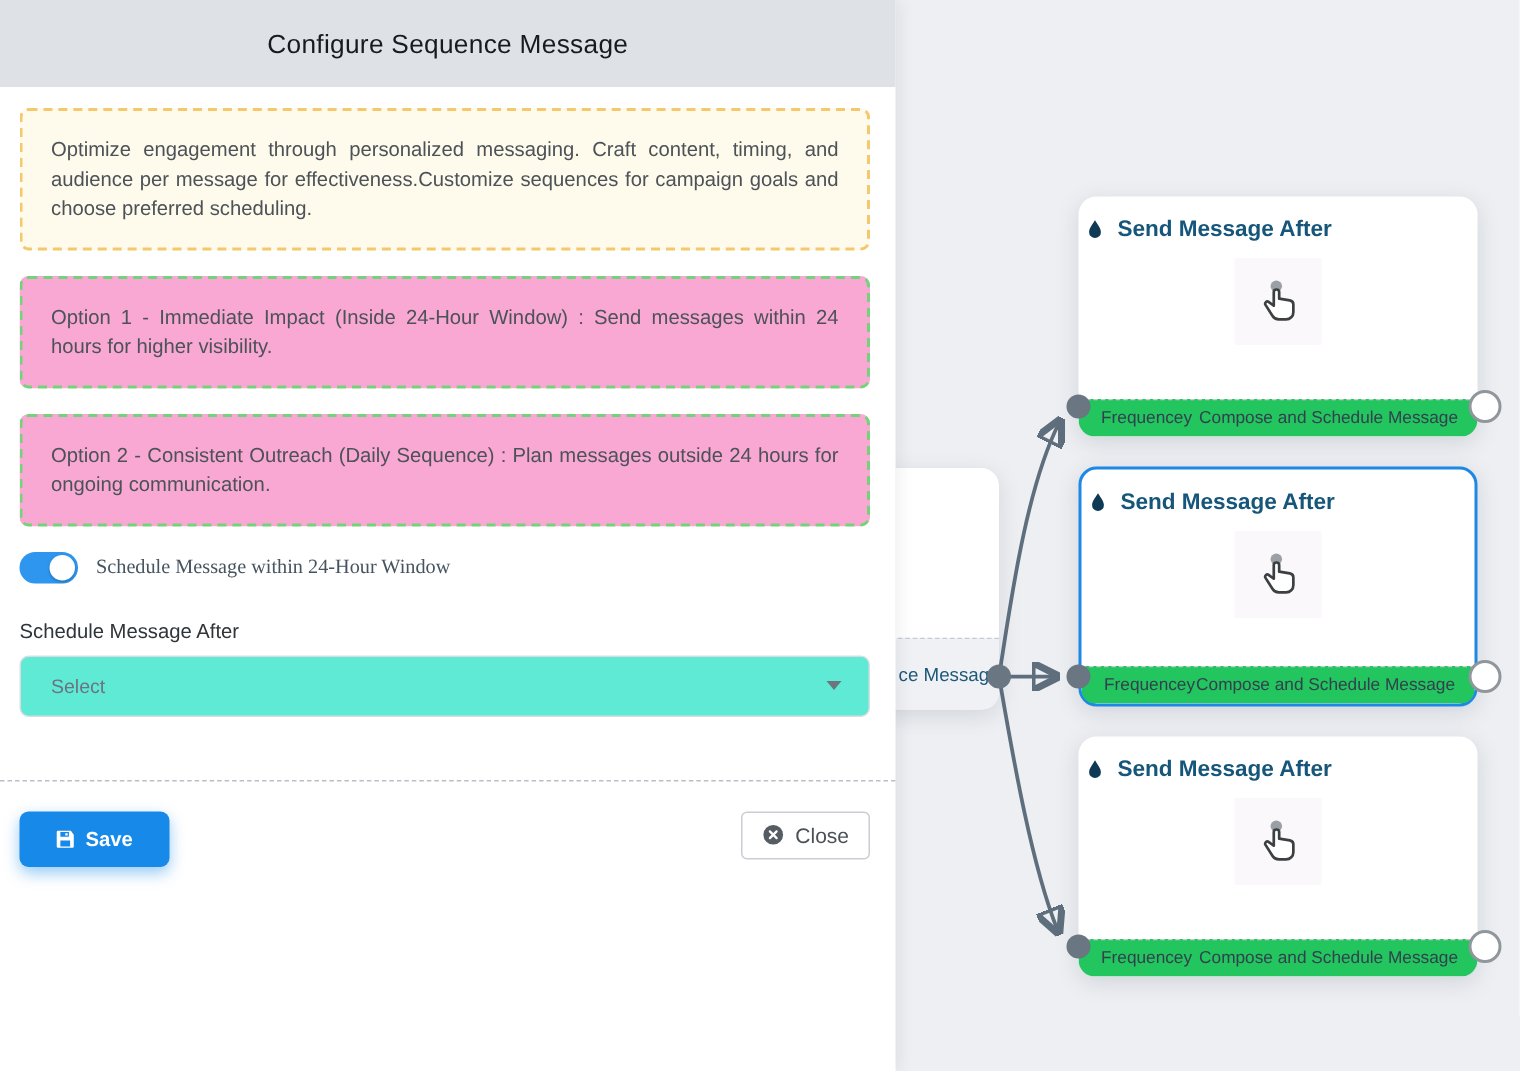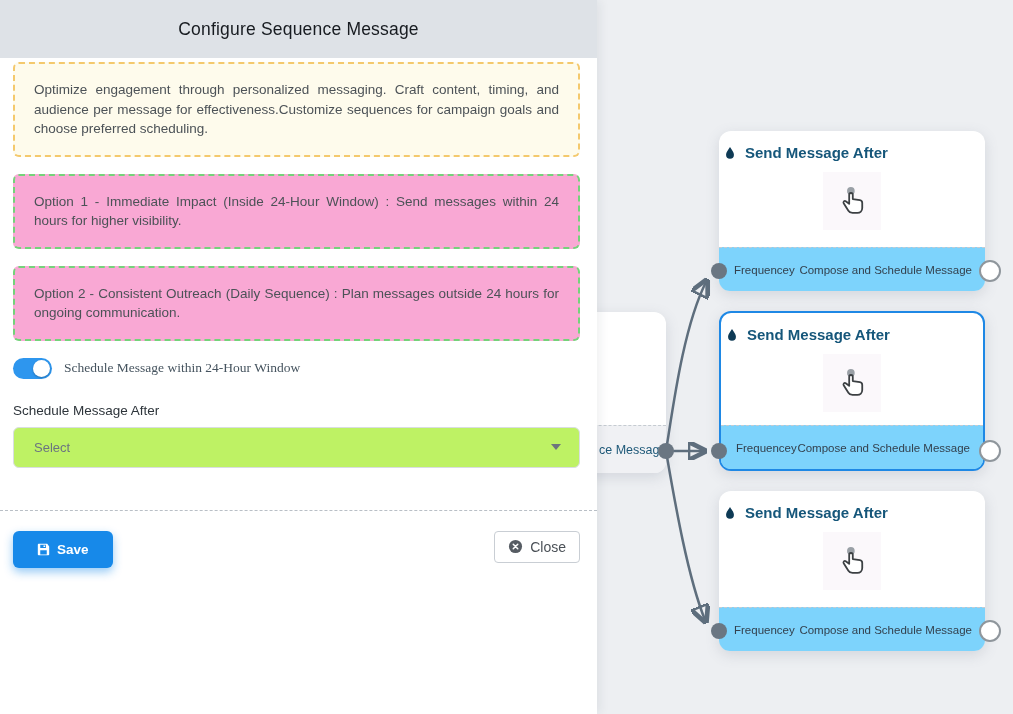--- a/index.html
+++ b/index.html
@@ -5,21 +5,21 @@
   * { margin:0; padding:0; box-sizing:border-box; }
   html,body { width:1013px; height:714px; overflow:hidden; }
   body { font-family:"Liberation Sans", sans-serif; background:#edeff2; }
   .app { display:flex; width:1013px; height:714px; }
 
   
   .left-panel { width:597px; height:714px; background:#fff; position:relative; z-index:5;
                 box-shadow:3px 0 10px rgba(30,40,60,.07); flex:0 0 597px; }
   .panel-header { height:58px; background:#dee2e7; display:flex; align-items:center; justify-content:center; }
   .panel-title { font-size:17.5px; font-weight:normal; color:#171b20; letter-spacing:.2px; }
-  .panel-body { padding:4px 17px 0 13px; }
+  .panel-body { padding:14px 17px 0 13px; }
 
   .note { border-radius:6px; padding:16px 19px; font-size:13.5px; line-height:1.45;
           color:#4c5257; text-align:justify; margin-bottom:17px; }
   .note.yellow { background:#fefbec; border:2px dashed #f4c96d; }
   .note.green  { background:#f9a8d4; border:2px dashed #74d37a; }
 
   .toggle-row { display:flex; align-items:center; gap:12px; margin:0 0 15px 0;font-family:Liberation Serif, serif; }
   .switch { width:39px; height:21px; border-radius:11px; position:relative; display:inline-block;
             flex:0 0 39px; cursor:pointer; }
   .switch.on  { background:#2e96ee; }
@@ -27,21 +27,21 @@
   .switch .knob { position:absolute; top:2px; width:17px; height:17px; border-radius:50%;
                   background:#fff; box-shadow:0 1px 2px rgba(0,0,0,.25); }
   .switch.on .knob  { right:2px; }
   .switch.off .knob { left:2px; top:1.5px; }
   .toggle-label { font-size:13.5px; color:#46545f; }
   .toggle-label.muted { color:#9ba093; }
 
   .field-label { margin-top:24px; font-size:13.5px; color:#2e353b; }
   .select-box { margin-top:9px; height:41px; border:1px solid #d9dde1; border-radius:6px;
                 display:flex; align-items:center; justify-content:space-between;
-                padding:0 18px 0 20px; cursor:pointer; background:#bef264; }
+                padding:0 18px 0 20px; cursor:pointer; background:#5eead4; }
   .select-value { font-size:13px; color:#6b7480; }
   .caret { width:0; height:0; border-left:5px solid transparent; border-right:5px solid transparent;
            border-top:6px solid #6d757d; }
 
   .divider { border-top:1.5px dashed #b9bfc6; margin:42px -17px 0 -13px; }
   .actions { display:flex; justify-content:space-between; align-items:flex-start; margin-top:20px; }
   .btn { display:inline-flex; align-items:center; gap:7px; border-radius:5px; cursor:pointer;
          font-family:"Liberation Sans", sans-serif; }
   .btn-save { background:#1789e9; border:none; color:#ffffff; font-weight:bold; font-size:13.5px;
               padding:11px 24px; border-radius:6px;
@@ -55,21 +55,21 @@
   .edges path { stroke:#5e6e7d; stroke-width:2.5; fill:none; }
 
   .node { position:absolute; left:122px; width:266px; height:160px; background:#fff;
           border-radius:12px; box-shadow:0 4px 14px rgba(90,100,120,.18); }
   .node.selected { border:2px solid #1e88e5; }
   .node-head { display:flex; align-items:center; gap:8px; padding:13px 16px 0 4px; }
   .node-title { font-size:15px; font-weight:bold; color:#15567a; }
   .node-body { height:76px; display:flex; align-items:center; justify-content:center; margin-top:2px; }
   .hand-box { width:58px; height:58px; background:#fbf8fb; display:flex; align-items:center;
               justify-content:center; }
-  .node-footer { position:absolute; left:0; right:0; bottom:0; height:44px; background:#7dd3fc;
+  .node-footer { position:absolute; left:0; right:0; bottom:0; height:25px; background:#22c55e;
                  border-top:1px dashed #c5cbd1; border-radius:0 0 11px 11px;
                  display:flex; align-items:center; justify-content:space-between;
                  padding:0 13px 0 15px; }
   .node.selected .node-footer { border-radius:0 0 9px 9px; }
   .port-label { font-size:11.5px; color:#33414e; }
 
   .port-in { position:absolute; width:16px; height:16px; border-radius:50%; background:#6a7682; z-index:3; }
   .port-out { position:absolute; width:22px; height:22px; border-radius:50%; background:#fff;
               border:2.5px solid #8f969c; z-index:3; }
 

